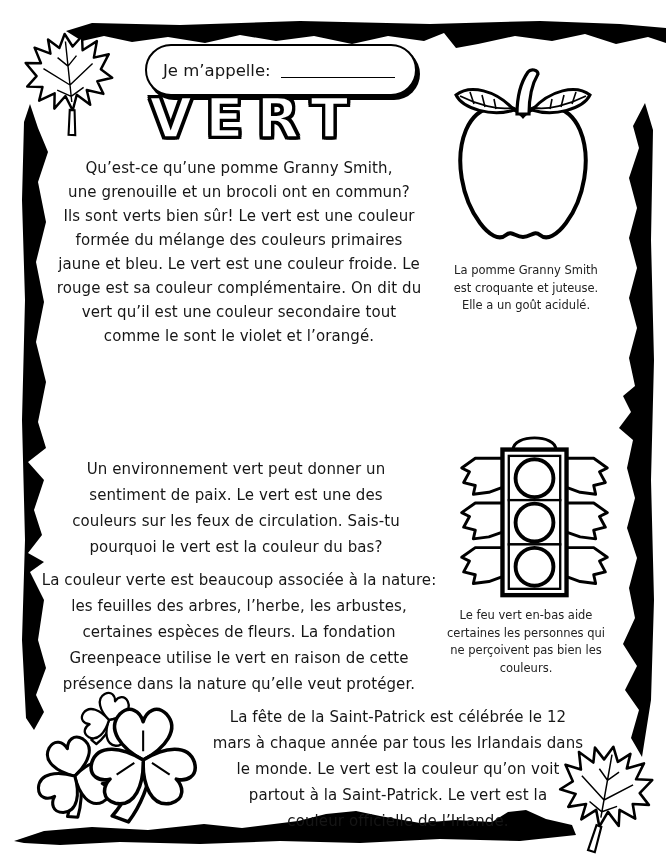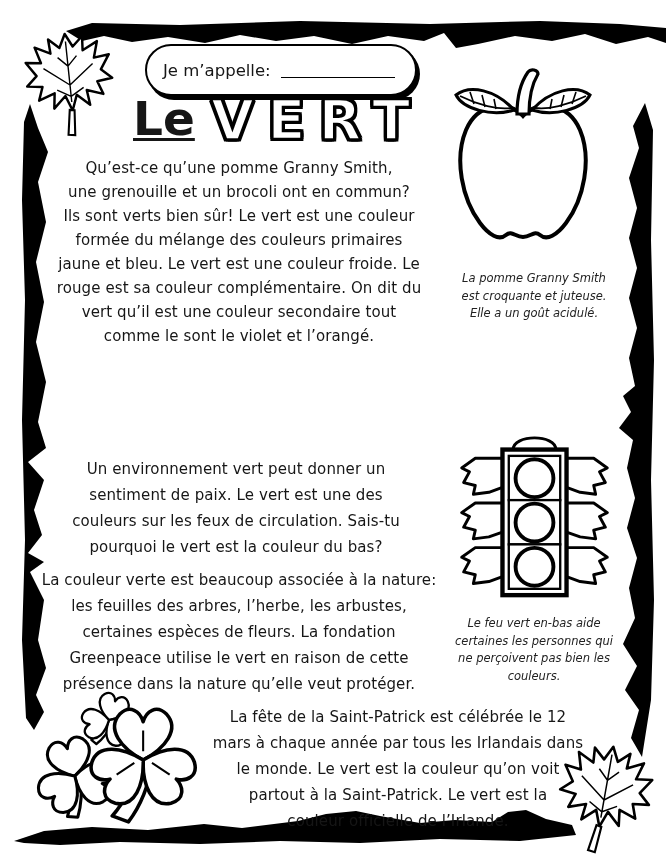--- a/index.html
+++ b/index.html
@@ -13,21 +13,21 @@
   .para{
     position:absolute;z-index:2;margin:4px;text-align:center;
     font-size:15px;line-height:26px;white-space:pre;letter-spacing:.1px;
   }
   .p1{left:35px;top:152px;width:400px;line-height:24px;}
   .p2{left:30px;top:360px;width:608px;line-height:27px;}
   .p3{left:28px;top:452px;width:408px;}
   .p4{left:23px;top:563px;width:424px;}
   .p5{left:186px;top:700px;width:416px;}
   .caption{
-    position:absolute;z-index:2;margin:8px;text-align:center;font-style:italic;
+    position:absolute;z-index:2;margin:0;text-align:center;
     font-size:11.5px;line-height:17.5px;white-space:pre;color:#222;
   }
   .cap-apple{left:438px;top:262px;width:176px;}
   .cap-traffic{left:438px;top:607px;width:176px;}
   .namebox{
     position:absolute;z-index:2;left:145px;top:44px;width:272px;height:52px;
     border:2.5px solid #000;border-radius:28px;background:#fff;
     box-shadow:3px 4px 0 0 #000;
     display:flex;align-items:center;padding:8px 16px;box-sizing:border-box;
   }
@@ -69,21 +69,20 @@
       <path d="M50,14 L50,78 M50,60 L24,40 M50,60 L76,40 M50,72 L36,64 M50,72 L64,64 M50,40 L40,30 M50,40 L60,30" fill="none" stroke="#000" stroke-width="1.5"></path>
     </svg>
   </div>
 
   <div class="namebox">
     <span class="lbl">Je m’appelle:</span>
     <span class="nameline"></span>
   </div>
 
   <div class="title">
-    <span class="le">Le</span>
     <span class="vert">VERT</span>
   </div>
 
   <p class="para p1">Qu’est-ce qu’une pomme Granny Smith,
 une grenouille et un brocoli ont en commun?
 Ils sont verts bien sûr! Le vert est une couleur
 formée du mélange des couleurs primaires
 jaune et bleu. Le vert est une couleur froide. Le
 rouge est sa couleur complémentaire. On dit du
 vert qu’il est une couleur secondaire tout

